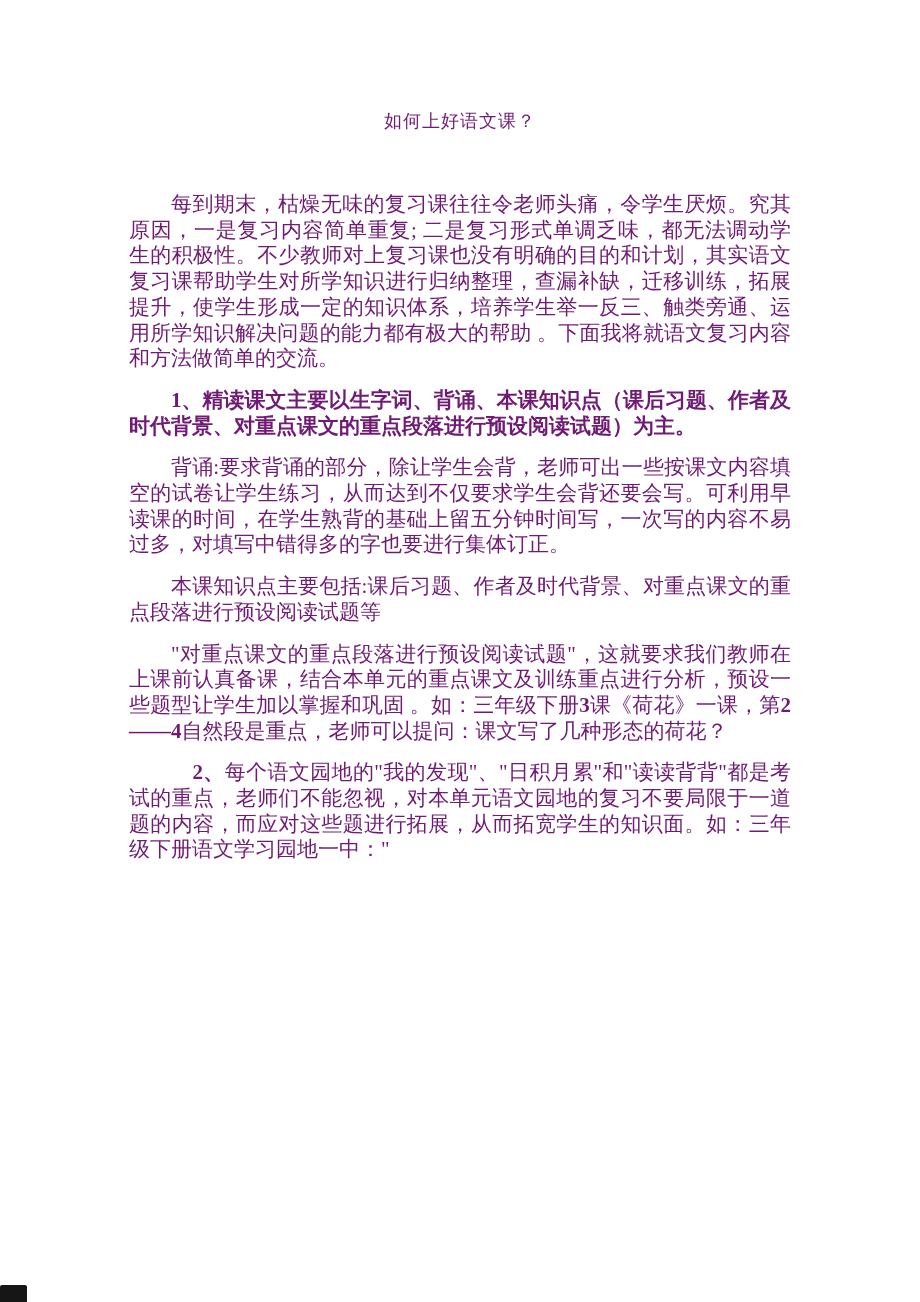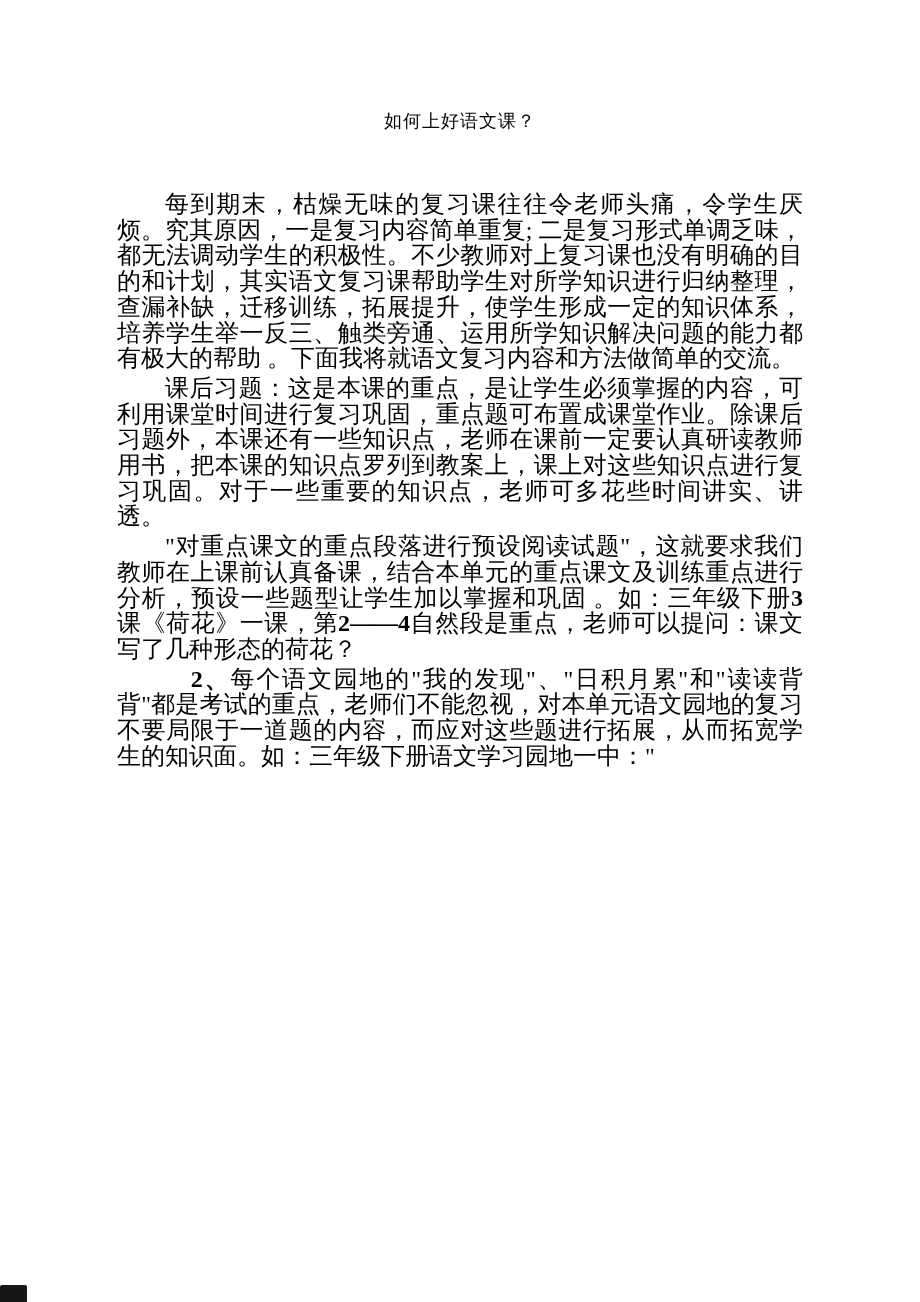--- a/index.html
+++ b/index.html
@@ -7,39 +7,39 @@
     padding: 0;
     background: #ffffff;
   }
   .page {
     position: relative;
     width: 920px;
     height: 1302px;
     background: #ffffff;
     overflow: hidden;
     font-family: "Liberation Serif", "DejaVu Serif", serif;
-    color: #000000;
+    color: #701a75;
   }
   .content {
     position: absolute;
     left: 113px;
     right: 113px;
     top: 108px;
   }
   .title {
     font-size: 18px;
     font-weight: normal;
     line-height: 26px;
     text-align: center;
     margin: 0 0 58px 0;
     letter-spacing: 1px;
   }
   .doc-body p {
-    margin: 4px;
-    font-size: 24px;
+    margin: 16px;
+    font-size: 21px;
     line-height: 25.7px;
     text-align: justify;
     text-justify: inter-character;
     text-indent: 2em;
     word-break: break-all;
   }
   .doc-body b {
     font-weight: bold;
   }
   .corner-artifact {
@@ -53,19 +53,21 @@
   }
 </style>
 </head>
 <body>
 
 <div class="page">
   <div class="content">
     <h1 class="title">如何上好语文课？</h1>
     <div class="doc-body">
         <p><span>每到期末，枯燥无味的复习课往往令老师头痛，令学生厌烦。究其原因，一是复习内容简单重复; 二是复习形式单调乏味，都无法调动学生的积极性。不少教师对上复习课也没有明确的目的和计划，其实语文复习课帮助学生对所学知识进行归纳整理，查漏补缺，迁移训练，拓展提升，使学生形成一定的知识体系，培养学生举一反三、触类旁通、运用所学知识解决问题的能力都有极大的帮助 。下面我将就语文复习内容和方法做简单的交流。</span></p>
-        <p><span>课后习题：这是本课的重点，是让学生必须掌握的内容，可利用课堂时间进行复习巩固，重点题可布置成课堂作业。除课后习题外，本课还有一些知识点，老师在课前一定要认真研读教师用书，把本课的知识点罗列到教案上，课上对这些知识点进行复习巩固。对于一些重要的知识点，老师可多花些时间讲实、讲透。</span></p>
+        <p><b>1、精读课文主要以生字词、背诵、本课知识点（课后习题、作者及时代背景、对重点课文的重点段落进行预设阅读试题）为主。</b></p>
+        <p><span>背诵:要求背诵的部分，除让学生会背，老师可出一些按课文内容填空的试卷让学生练习，从而达到不仅要求学生会背还要会写。可利用早读课的时间，在学生熟背的基础上留五分钟时间写，一次写的内容不易过多，对填写中错得多的字也要进行集体订正。</span></p>
+        <p><span>本课知识点主要包括:课后习题、作者及时代背景、对重点课文的重点段落进行预设阅读试题等</span></p>
         <p><span>"对重点课文的重点段落进行预设阅读试题"，这就要求我们教师在上课前认真备课，结合本单元的重点课文及训练重点进行分析，预设一些题型让学生加以掌握和巩固 。如：三年级下册</span><b>3</b><span>课《荷花》一课，第</span><b>2——4</b><span>自然段是重点，老师可以提问：课文写了几种形态的荷花？</span></p>
         <p><span>　</span><b>2、</b><span>每个语文园地的"我的发现"、"日积月累"和"读读背背"都是考试的重点，老师们不能忽视，对本单元语文园地的复习不要局限于一道题的内容，而应对这些题进行拓展，从而拓宽学生的知识面。如：三年级下册语文学习园地一中："</span></p>
       </div>
   </div>
   <div class="corner-artifact"></div>
 </div>
 
 </body></html>

